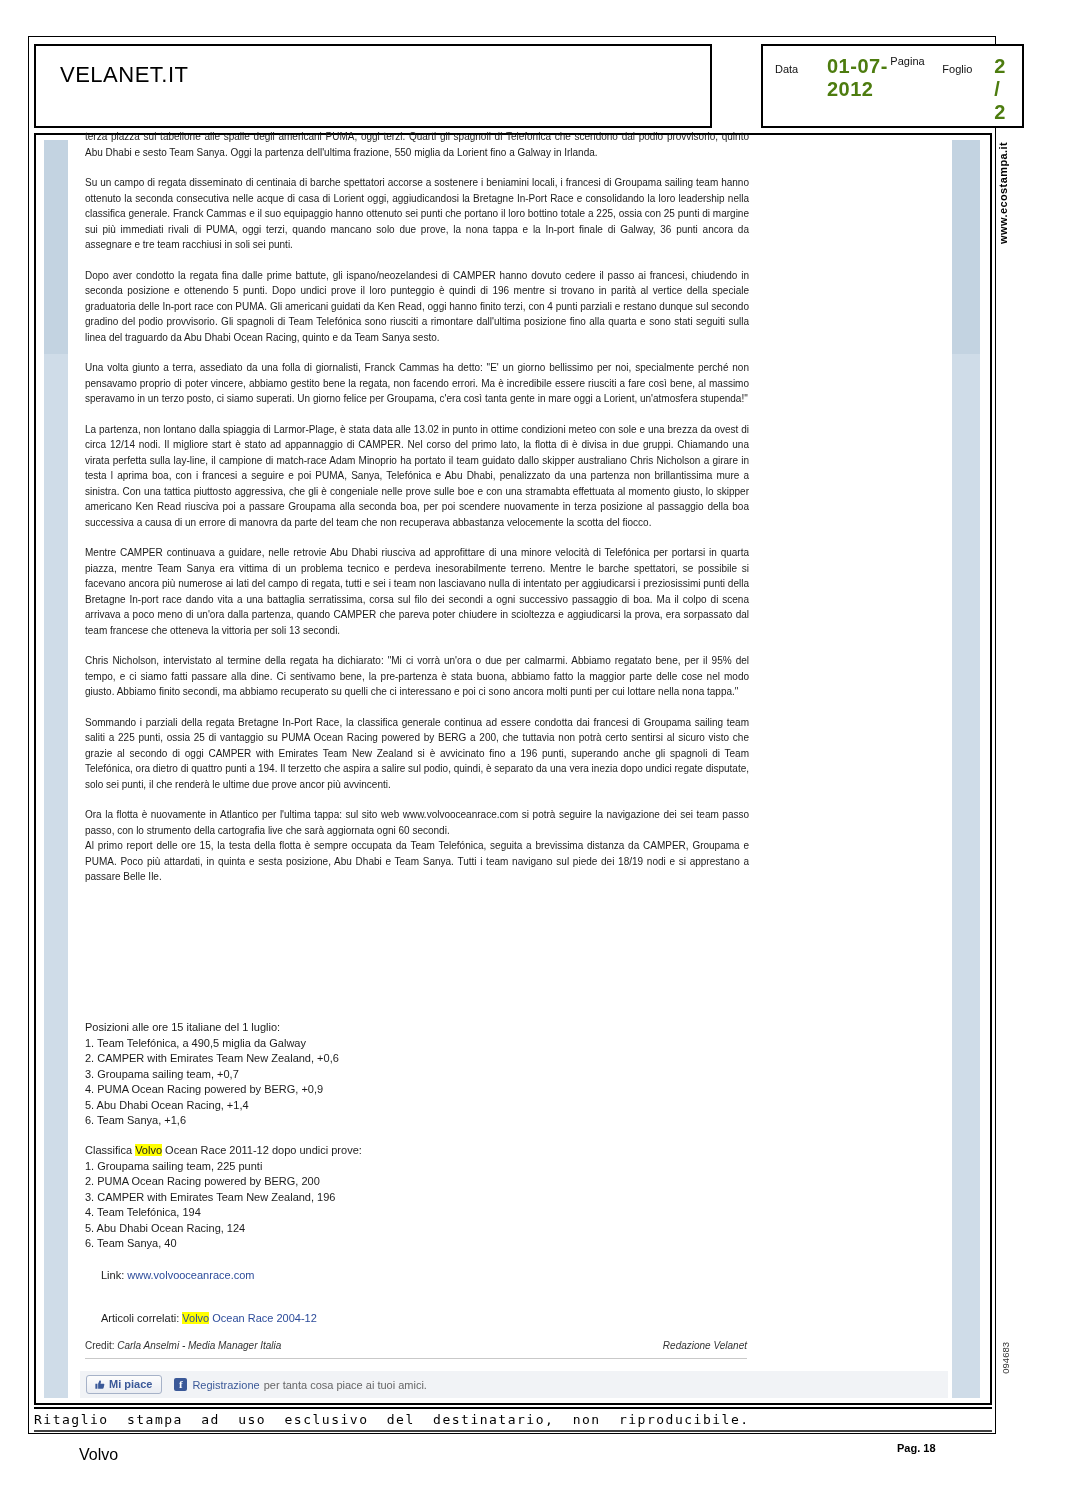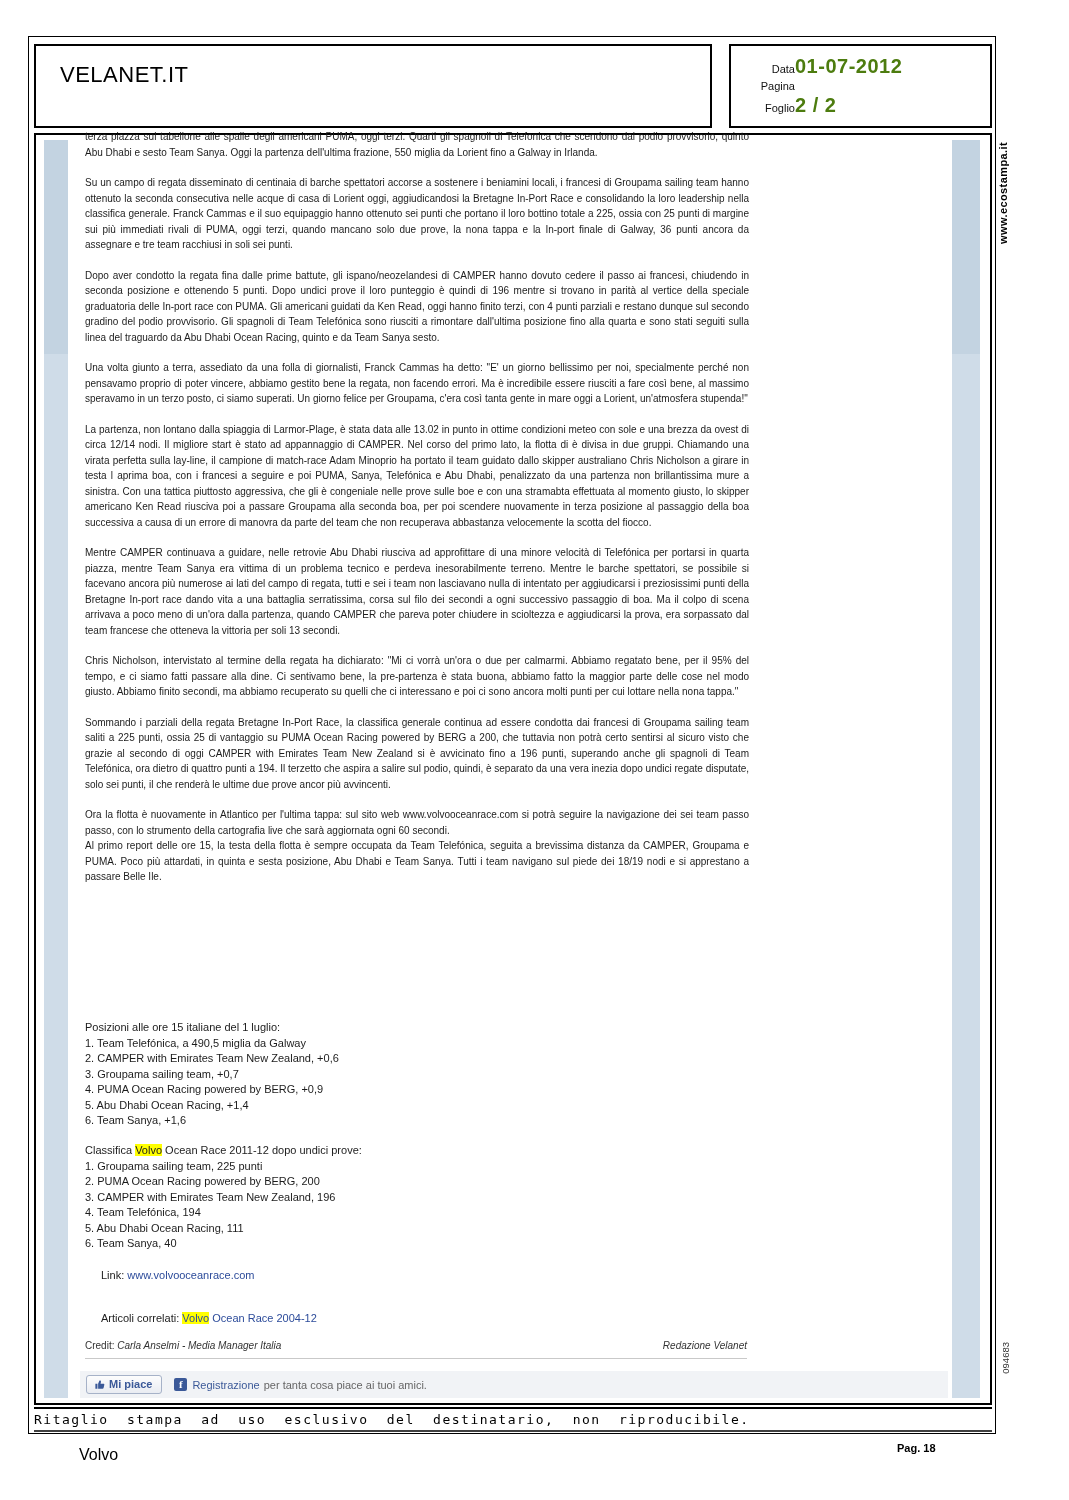--- a/index.html
+++ b/index.html
@@ -19,23 +19,23 @@
   
   .hdr-left {
     position: absolute; left: 34px; top: 44px; width: 678px; height: 84px;
     border: 2px solid #000; background: #fff;
   }
   .hdr-title {
     position: absolute; left: 24px; top: 16px;
     font-size: 22px; letter-spacing: 0.5px; color: #000;
   }
   .hdr-right {
-    position: absolute; left: 729px; top: 44px; width: 263px; height: 84px;
+    position: absolute; left: 761px; top: 44px; width: 263px; height: 84px;
     border: 2px solid #000; background: #fff; padding: 9px 12px;
-    display: flex; flex-direction: column; justify-content: space-between; text-align: right;
+    display: flex; flex-direction: row; justify-content: space-between;
   }
   .hdr-row { display: flex; align-items: baseline; }
   .hdr-label { font-size: 11px; color: #111; width: 52px; flex: 0 0 52px; }
   .hdr-value { font-size: 20px; font-weight: bold; color: #4d7c0f; letter-spacing: 0.5px; }
 
   
   .main-frame {
     position: absolute; left: 34px; top: 133px; width: 958px; height: 1272px;
     border: 2px solid #000; background: #fff;
   }
@@ -168,21 +168,21 @@
   <div>5. Abu Dhabi Ocean Racing, +1,4</div>
   <div>6. Team Sanya, +1,6</div>
 </div>
 
 <div class="list-block classifica-block">
   <div><span>Classifica </span><span class="hl">Volvo</span><span> Ocean Race 2011-12 dopo undici prove:</span></div>
   <div>1. Groupama sailing team, 225 punti</div>
   <div>2. PUMA Ocean Racing powered by BERG, 200</div>
   <div>3. CAMPER with Emirates Team New Zealand, 196</div>
   <div>4. Team Telefónica, 194</div>
-  <div>5. Abu Dhabi Ocean Racing, 111</div>
+  <div>5. Abu Dhabi Ocean Racing, 124</div>
   <div>6. Team Sanya, 40</div>
 </div>
 
 <div class="tail-line link-line">
   <span>Link: </span><a class="doclink">www.volvooceanrace.com</a>
 </div>
 <div class="tail-line articoli-line">
   <span>Articoli correlati: </span><a class="doclink"><span class="hl-link">Volvo</span><span> Ocean Race 2004-12</span></a>
 </div>
 

